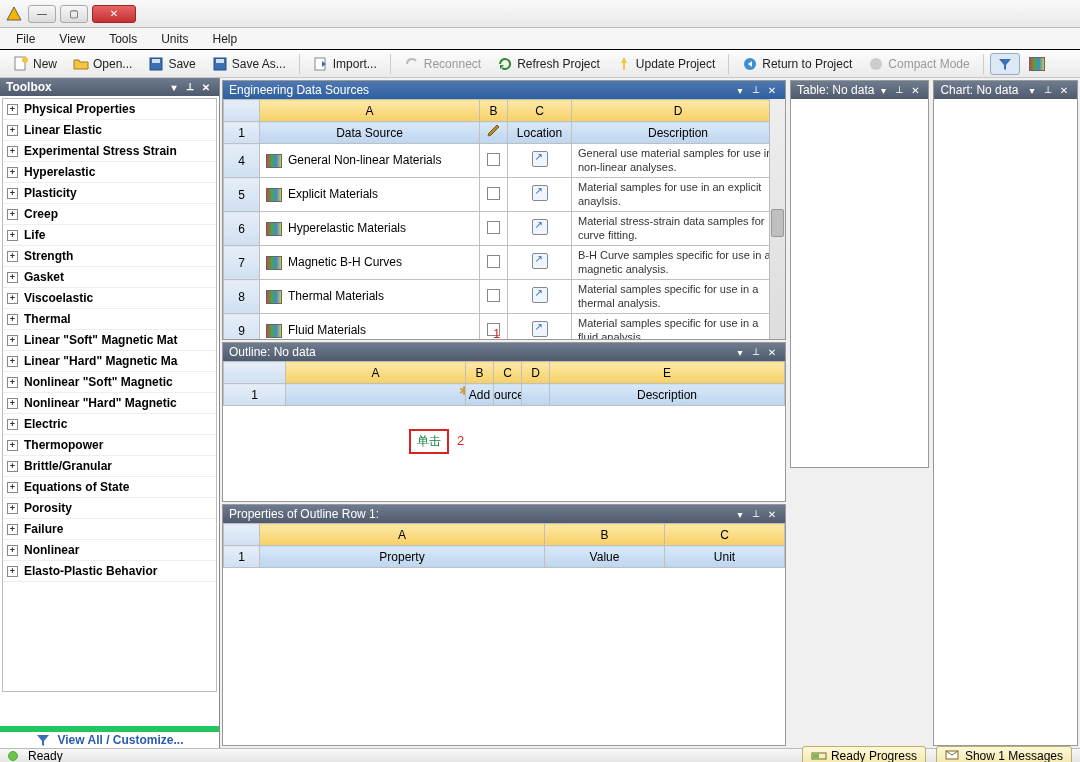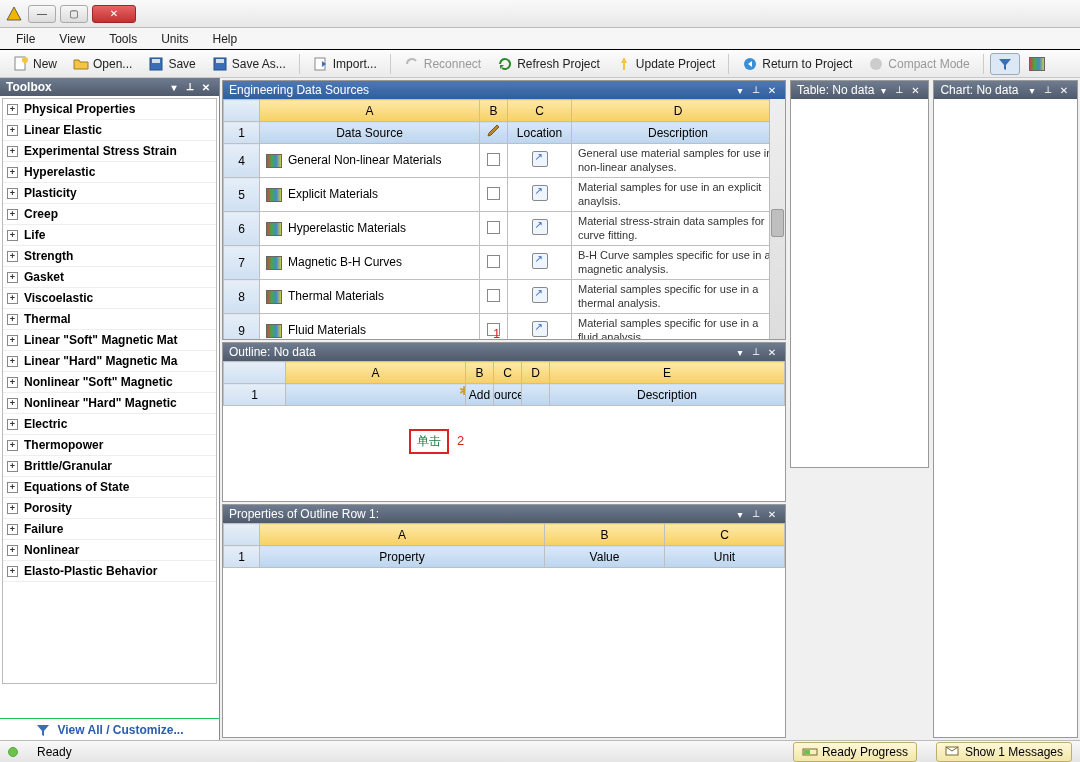--- a/index.html
+++ b/index.html
@@ -28,21 +28,21 @@
 
 
 .toolbox { width: 220px; display: flex; flex-direction: column; border-right: 1px solid #888; background: #fff; font-weight: bold; }
 .panel-hdr { height: 18px; background: linear-gradient(#6f7b8e,#4f5a6d); color: #fff; display: flex; align-items: center; padding: 0 6px; font-size: 11px; }
 .panel-hdr.blue { background: linear-gradient(#4f78b2,#2d5f9e); }
 .panel-hdr .pt { flex: 1; }
 .panel-hdr .pbtn { width: 14px; height: 14px; display: flex; align-items: center; justify-content: center; color: #fff; font-size: 10px; margin-left: 2px; cursor: default; }
 .tbx-list { flex: 1; overflow-y: auto; border: 1px solid #bbb; margin: 2px; }
 .tbx-item { height: 21px; display: flex; align-items: center; padding: 0 4px; border-bottom: 1px solid #eee; background: #fff; cursor: default; white-space: nowrap; overflow: hidden; }
 .tbx-item .exp { width: 11px; height: 11px; border: 1px solid #888; margin-right: 6px; display:flex; align-items:center; justify-content:center; font-size:9px; line-height:1; color:#333; background:#fff;}
-.tbx-foot { height: 22px; border-top: 1px solid #22c55e; display: flex; align-items: center; justify-content: center; color: #2a5db0; background: #fff; margin-top: 32px; }
+.tbx-foot { height: 22px; border-top: 6px solid #22c55e; display: flex; align-items: center; justify-content: center; color: #2a5db0; background: #fff; margin-top: 32px; }
 
 
 .center { flex: 1; display: flex; flex-direction: column; min-width: 0; }
 .pane { display: flex; flex-direction: column; border: 1px solid #999; margin: 2px 2px 0 2px; background: #fff; }
 .pane:last-child { margin-bottom: 2px; }
 
 
 .grid { display: table; width: 100%; border-collapse: collapse; table-layout: fixed; }
 .gr { display: table-row; }
 .gc { display: table-cell; border: 1px solid #bfbfbf; padding: 0; vertical-align: middle; text-align: center; height: 22px; overflow:hidden; }
@@ -61,21 +61,21 @@
 
 
 .ann1 { position:absolute; color:#d22; font-size:13px; }
 
 
 .rightcol { width: 292px; display: flex; flex-direction: row; }
 .rpane { flex: 1; border: 1px solid #999; margin: 2px; background: #fff; display:flex; flex-direction:column;}
 .rpane .body { flex:1; background:#fff; }
 
 
-.statusbar { height: 22px; background: linear-gradient(#f8f8f8,#e5e5e5); border-top: 1px solid #bbb; display: flex; align-items: center; padding: 0 8px; gap: 19px; }
+.statusbar { height: 14px; background: linear-gradient(#f8f8f8,#e5e5e5); border-top: 1px solid #bbb; display: flex; align-items: center; padding: 0 8px; gap: 10px; }
 .statusbar .dot { width: 10px; height: 10px; background: #6cc24a; border-radius: 50%; border:1px solid #5aa83c;}
 .statusbar .spacer { flex: 1; }
 .status-btn { display:flex; align-items:center; gap:4px; padding:1px 8px; border:1px solid #bcae6e; background: linear-gradient(#fff8d9,#f1e6a8); border-radius:3px; }
 
 svg.ic16 { width:16px; height:16px; }
 
 
 .add-ic { display:inline-block; width:14px;height:14px; position:relative;}
 .add-ic::before{content:"✱"; color:#c9a132; font-size:12px; position:absolute; top:-2px;}
 </style>

